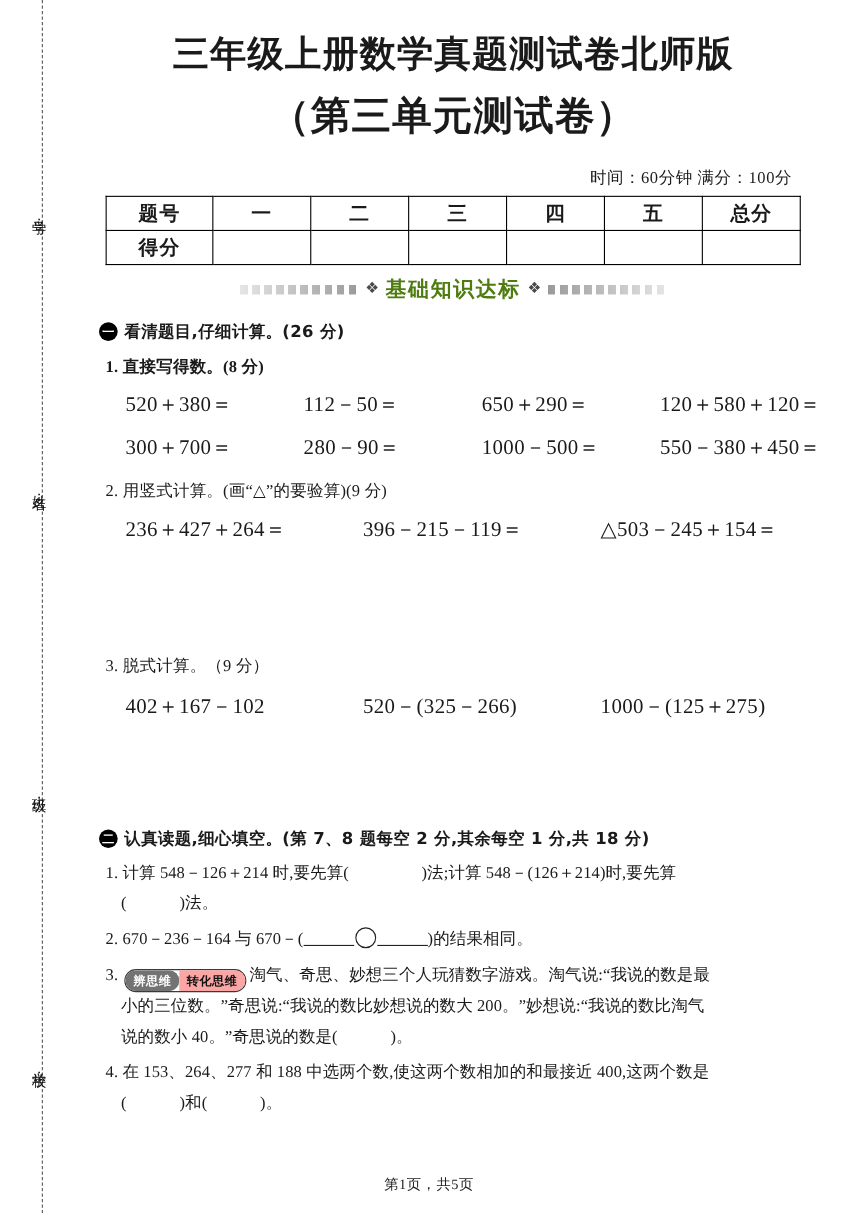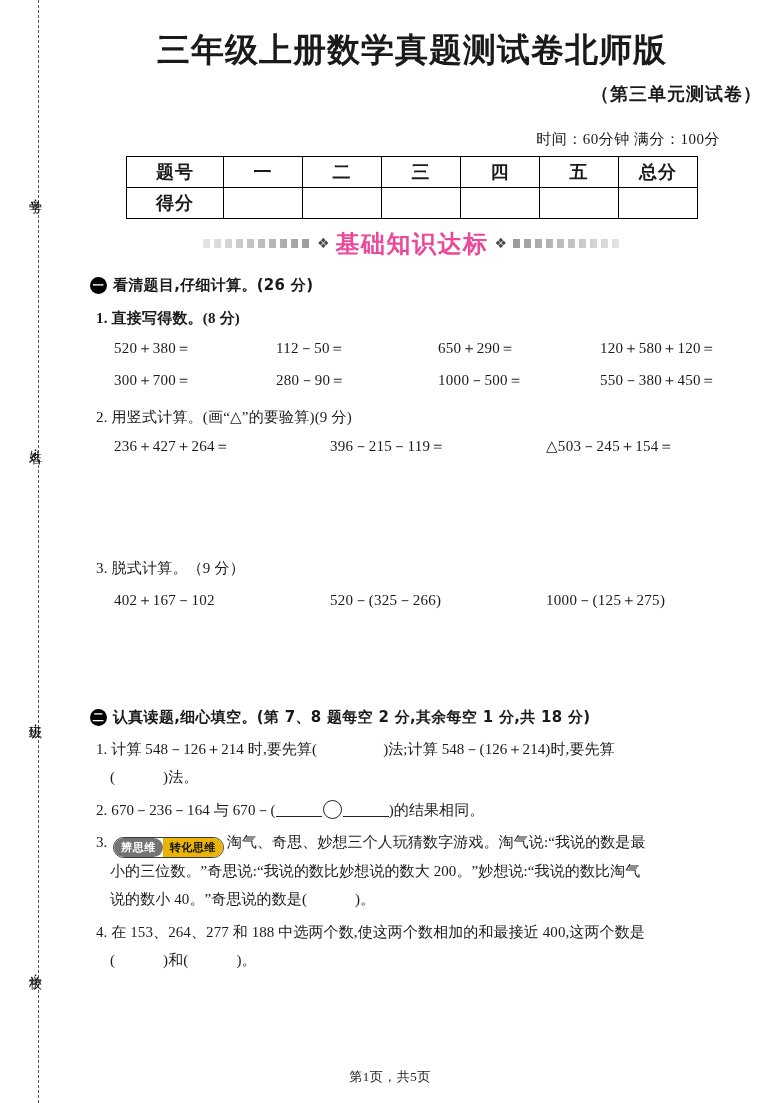--- a/index.html
+++ b/index.html
@@ -57,39 +57,39 @@
   .title-main {
     text-align: center;
     font-size: 33px;
     font-weight: bold;
     letter-spacing: 1px;
     margin-top: 30px;
     line-height: 1.25;
     font-family: "Liberation Serif", "DejaVu Serif", serif;
   }
   .title-sub {
-    text-align: right;
-    font-size: 18px;
+    text-align: center;
+    font-size: 36px;
     font-weight: bold;
     letter-spacing: 1px;
     margin-top: 12px;
     line-height: 1.25;
   }
 
   .exam-meta {
     text-align: right;
     font-size: 15px;
     margin-top: 24px;
     padding-right: 42px;
     letter-spacing: 0.5px;
   }
 
   
   .score-table {
-    width: 572px;
+    width: 632px;
     margin: 7px auto 0 auto;
     border-collapse: collapse;
     table-layout: fixed;
   }
   .score-table td {
     border: 1px solid #000;
     height: 28px;
     text-align: center;
     font-size: 18px;
     font-weight: bold;
@@ -117,24 +117,24 @@
   }
   .banner-dash.left  { -webkit-mask-image: linear-gradient(to right, rgba(0,0,0,.25), #000); mask-image: linear-gradient(to right, rgba(0,0,0,.25), #000); }
   .banner-dash.right { -webkit-mask-image: linear-gradient(to left, rgba(0,0,0,.25), #000); mask-image: linear-gradient(to left, rgba(0,0,0,.25), #000); }
   .banner-glyph {
     font-size: 14px;
     color: #4a4a4a;
     line-height: 1;
   }
   .banner-text {
     font-family: "DejaVu Sans", "Liberation Sans", sans-serif;
-    font-size: 24px;
+    font-size: 19px;
     font-weight: bold;
     letter-spacing: 1.5px;
-    color: #ec4899;
+    color: #4d7c0f;
   }
 
   
   .section-head {
     display: flex;
     align-items: center;
     gap: 6px;
     font-family: "DejaVu Sans", "Liberation Sans", sans-serif;
     font-size: 15px;
     font-weight: bold;
@@ -159,21 +159,21 @@
   .q {
     margin-left: 34px;
     font-size: 15px;
     line-height: 1.65;
     letter-spacing: 0.2px;
   }
 
   .math-row {
     display: flex;
     margin-left: 52px;
-    font-size: 15px;
+    font-size: 19px;
     letter-spacing: 0.3px;
   }
   .math-row.cols4 > span { width: 165px; }
   .math-row.cols3 > span { width: 230px; }
 
   .spacer-work { height: 100px; }
   .spacer-work2 { height: 88px; }
 
   .para {
     margin-left: 34px;
@@ -218,21 +218,21 @@
     color: #fff;
     font-family: "DejaVu Sans", "Liberation Sans", sans-serif;
     font-size: 11px;
     font-weight: bold;
     padding: 0 7px;
     line-height: 19px;
     border-radius: 11px;
     letter-spacing: 0.5px;
   }
   .badge-light {
-    background: #eab308;
+    background: #fca5a5;
     color: #111;
     font-family: "DejaVu Sans", "Liberation Sans", sans-serif;
     font-size: 11px;
     font-weight: bold;
     padding: 0 7px;
     line-height: 19px;
     letter-spacing: 0.5px;
   }
 
   .footer {

